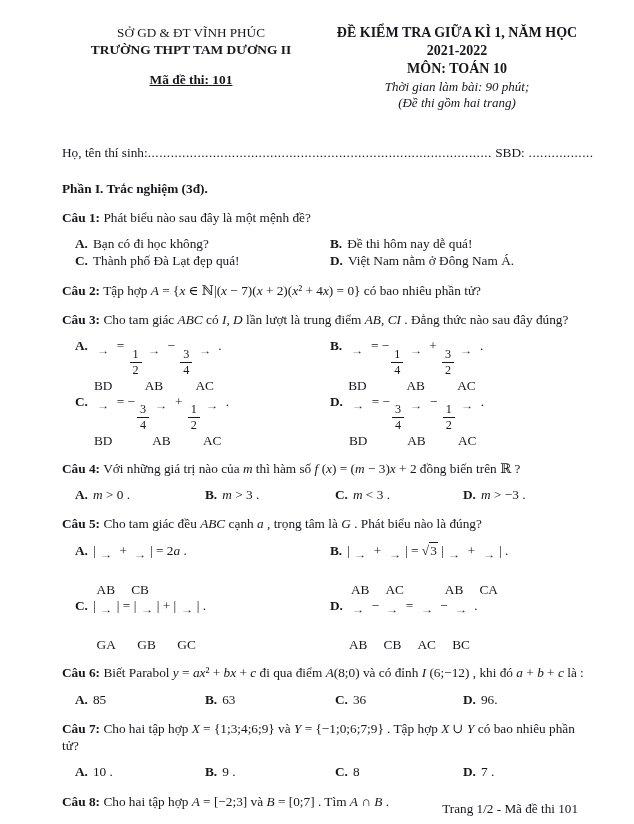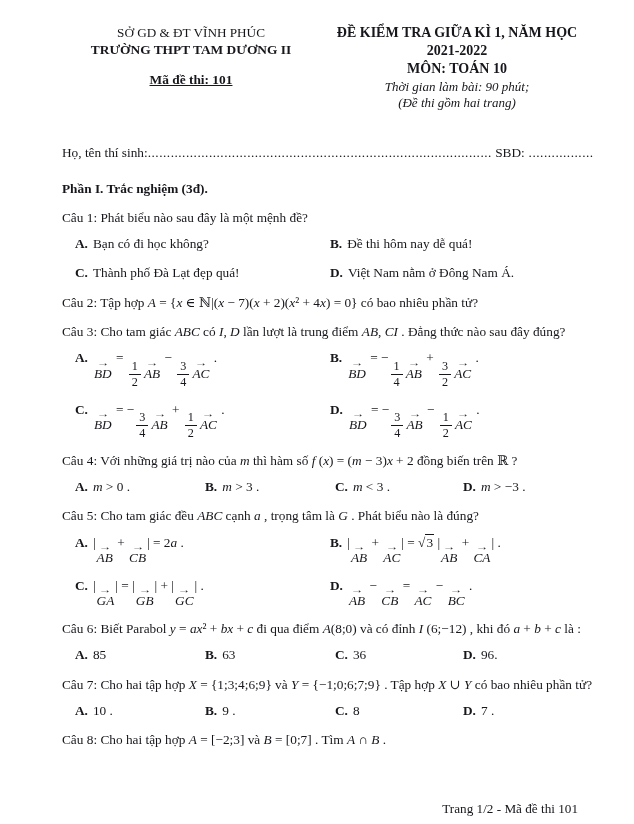--- a/index.html
+++ b/index.html
@@ -19,31 +19,31 @@
   .hr1,.hr2{font-weight:bold;font-size:14px;}
   .hr3,.hr4{font-style:italic;font-size:13px;}
   
   .student{margin-top:32px;white-space:nowrap;overflow:hidden;}
   .dots{letter-spacing:0.5px;}
   
   .section{font-weight:bold;margin-top:18px;}
   
   .q{margin-top:12px;}
   .stem{text-align:left;}
-  .qlabel{font-weight:normal;}
-  .opts{margin-top:9px;display:grid;padding-left:13px;row-gap:12px;}
+  .qlabel{font-weight:bold;}
+  .opts{margin-top:9px;display:grid;padding-left:13px;}
   .opts2{grid-template-columns:255px 1fr;}
   .opts4{grid-template-columns:130px 130px 128px 1fr;}
   .opt{white-space:nowrap;}
   .okey{font-weight:bold;margin-right:5px;}
   
   .m i{font-family:"Liberation Serif", serif;}
   .vec{display:inline-flex;flex-direction:column;align-items:center;line-height:1;vertical-align:-0.25em;margin:0 1px;}
   .vec-a{display:block;font-size:10px;height:7px;line-height:6px;transform:scaleX(1.25);}
-  .vec-b{display:block;font-style:italic;line-height:1.05;}
+  .vec-b{display:block;line-height:1.05;margin-top:24px;}
   .frac{display:inline-flex;flex-direction:column;align-items:center;line-height:1.05;vertical-align:-0.62em;margin:0 2px;font-size:12.2px;}
   .fnum{display:block;border-bottom:1px solid #16161c;padding:0 3px 1px;}
   .fden{display:block;padding-top:1px;}
   .sqrt{white-space:nowrap;}
   .rad{border-top:1px solid #16161c;padding:0 1px;}
   
   .footer{position:absolute;right:56px;bottom:7px;font-size:13.2px;}
 </style>
 </head>
 <body>

